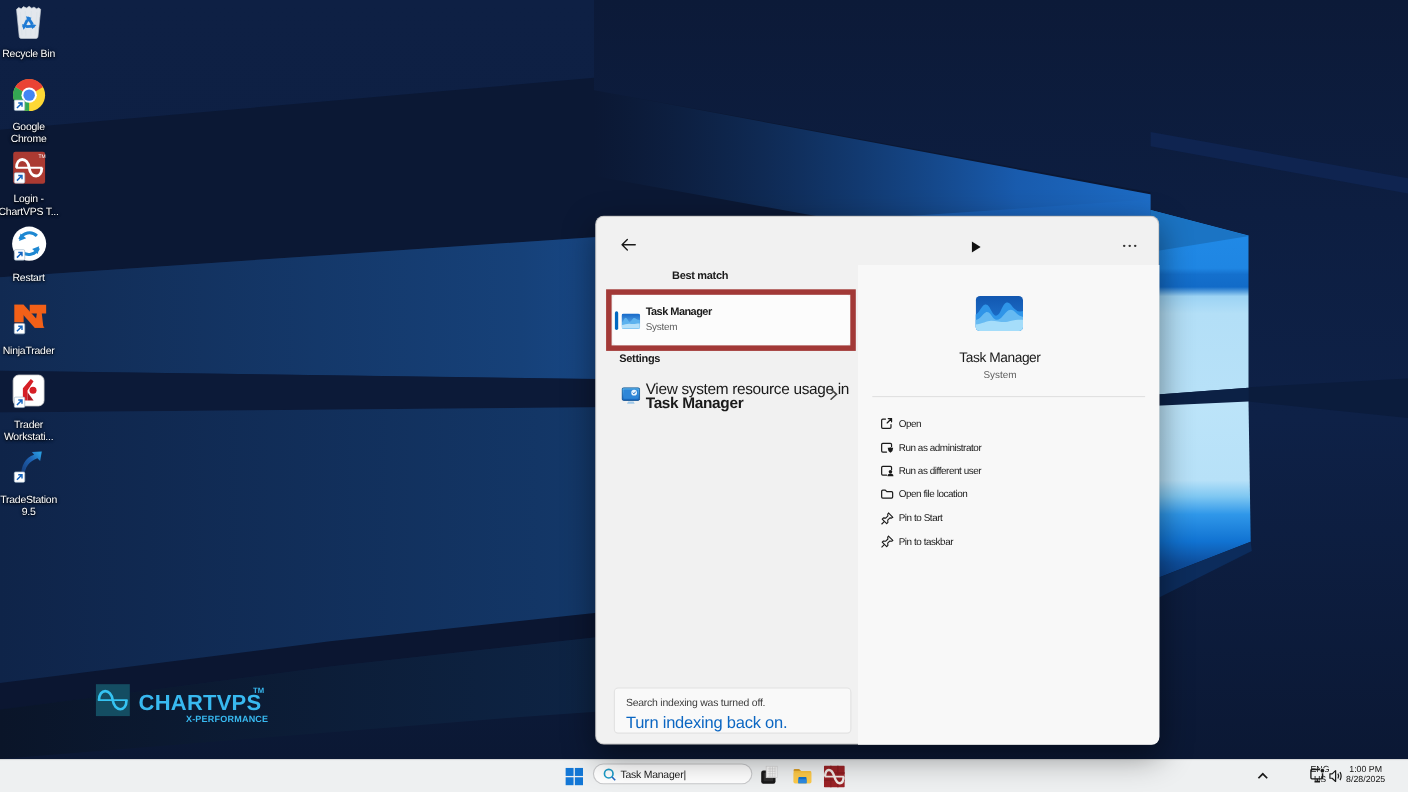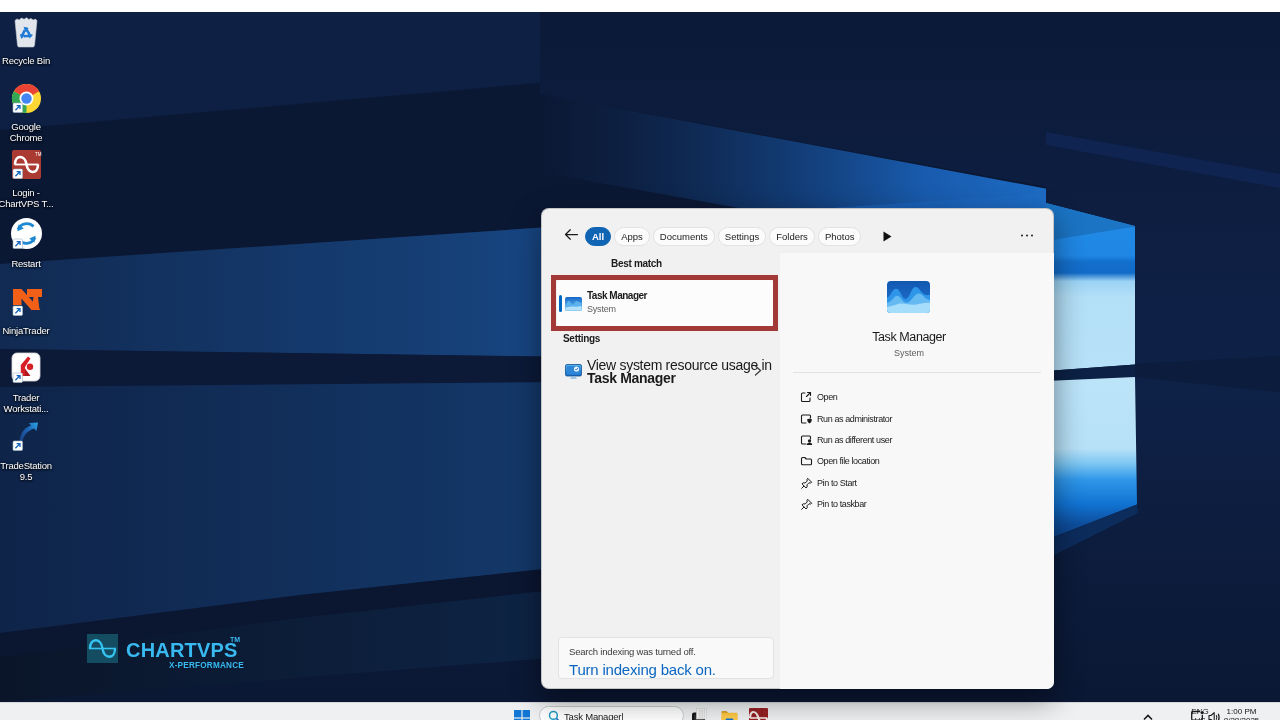--- a/index.html
+++ b/index.html
@@ -1,17 +1,17 @@
 <!DOCTYPE html>
 <html><head>
 <meta charset="utf-8">
 <style>
   * { margin:0; padding:0; box-sizing:border-box; }
   html,body { width:1280px; height:720px; overflow:hidden; font-family:"Liberation Sans", sans-serif; }
-  #stage { position:absolute; top:12px; left:0; width:1280px; height:568px; background:#0c1c3e; }
+  #stage { position:absolute; top:0; left:0; width:1280px; height:568px; background:#0c1c3e; }
   .abs { position:absolute; }
 
   
   .dicon { position:absolute; width:60px; text-align:center; }
   .dicon .ic { margin:0 auto; position:relative; }
   .dicon .lbl { color:#fff; font-size:9.5px; letter-spacing:-0.2px; line-height:11px; margin-top:3px;
     text-shadow:0 1px 2px rgba(0,0,0,.9), 0 0 3px rgba(0,0,0,.8); }
 
   
   #taskbar { position:absolute; left:0; top:690px; width:1280px; height:30px;
@@ -305,21 +305,20 @@
     </svg>
     <div class="t">Task Manager<span style="font-weight:normal">|</span></div>
   </div>
 
   <div id="panel">
     <div id="rightcol"></div>
 
     <svg class="abs" style="left:22px;top:19px" width="15" height="13" viewBox="0 0 15 13">
       <path d="M1.5,6.5 H13.5 M6.3,1.8 L1.5,6.5 L6.3,11.2" stroke="#1a1a1a" stroke-width="1.25" fill="none" stroke-linecap="round" stroke-linejoin="round"></path>
     </svg>
-    <div id="tabs"><span class="pill sel">All</span><span class="pill">Apps</span><span class="pill">Documents</span><span class="pill">Settings</span><span class="pill">Folders</span><span class="pill">Photos</span></div>
 
     <svg class="abs" style="left:341px;top:22px" width="9" height="11" viewBox="0 0 9 11">
       <path d="M0.5,0.5 L8.5,5.5 L0.5,10.5 Z" fill="#111"></path>
     </svg>
 
     <svg class="abs" style="left:478px;top:221px;top:25px" width="14" height="3" viewBox="0 0 14 3">
       <circle cx="2" cy="1.5" r="1.1" fill="#333"></circle>
         <circle cx="7" cy="1.5" r="1.1" fill="#333"></circle>
         <circle cx="12" cy="1.5" r="1.1" fill="#333"></circle>
     </svg>

